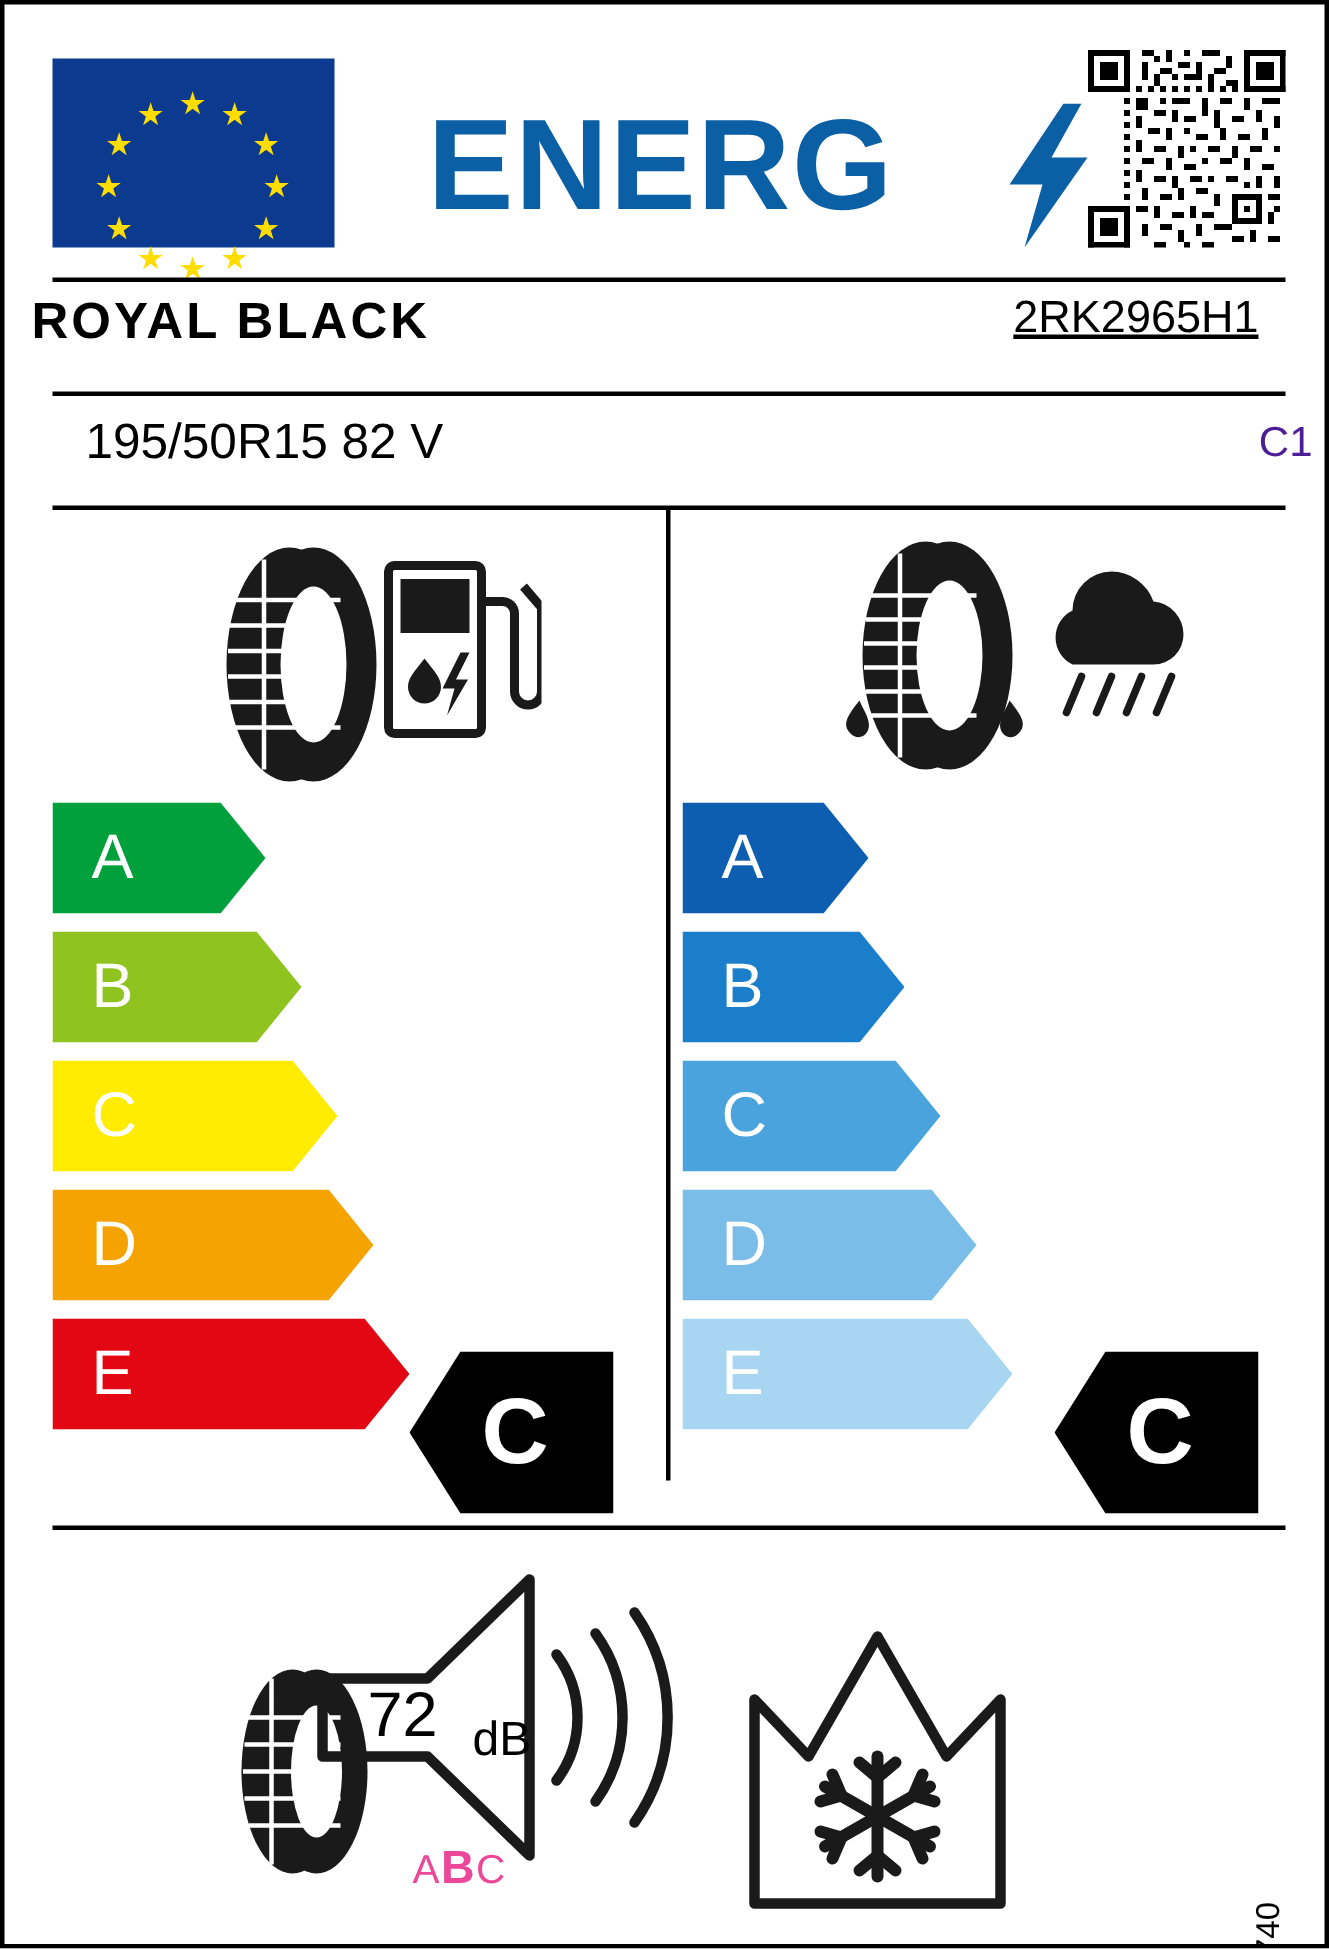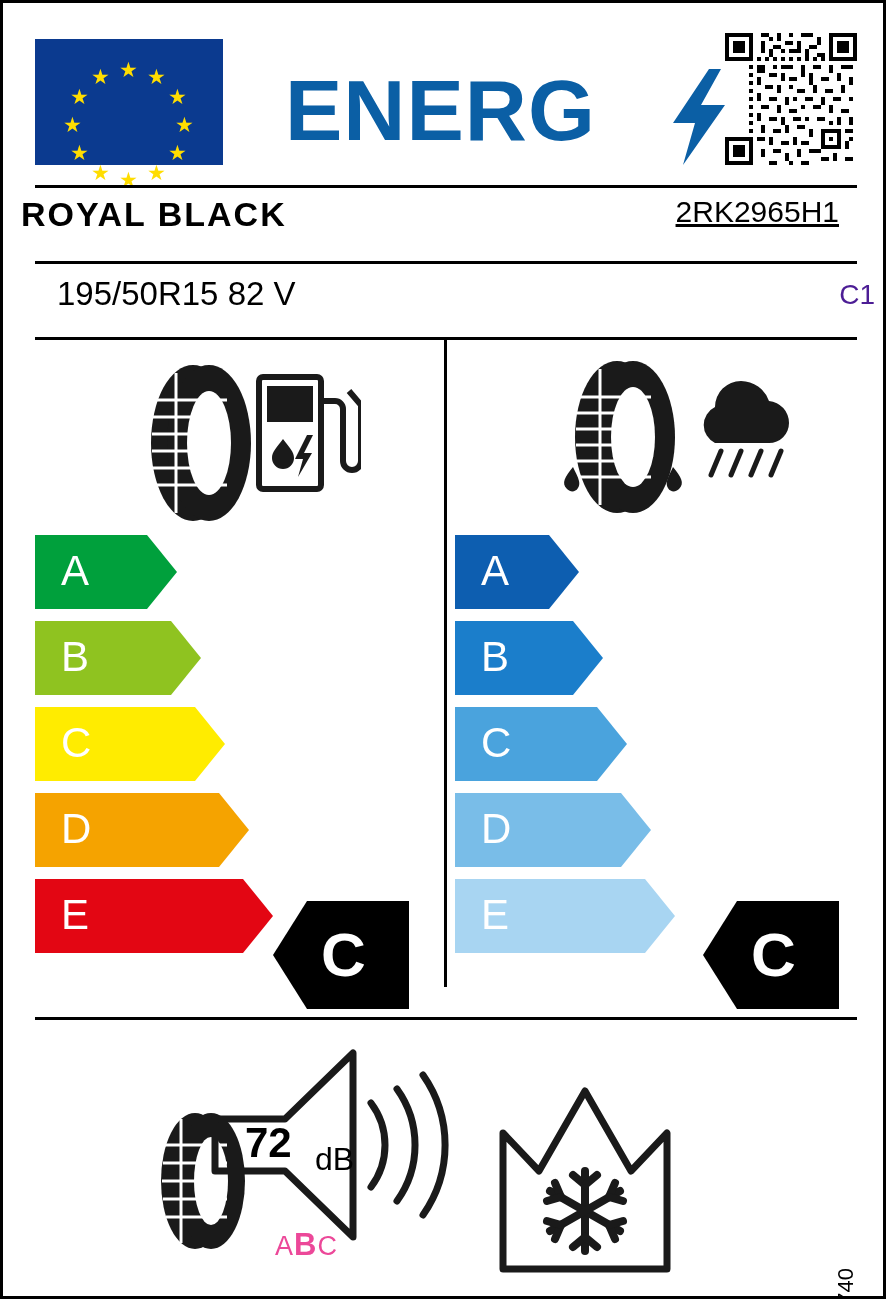--- a/index.html
+++ b/index.html
@@ -219,21 +219,21 @@
     left: 150px;
     top: 1038px;
     width: 330px;
     height: 230px;
   }
   .db-value {
     position: absolute;
     left: 92px;
     top: 78px;
     font-size: 42px;
-    font-weight: bold;
+    font-weight: normal;
     color: #000000;
   }
   .db-unit {
     position: absolute;
     left: 162px;
     top: 100px;
     font-size: 32px;
     color: #000000;
   }
   .noise-classes {

